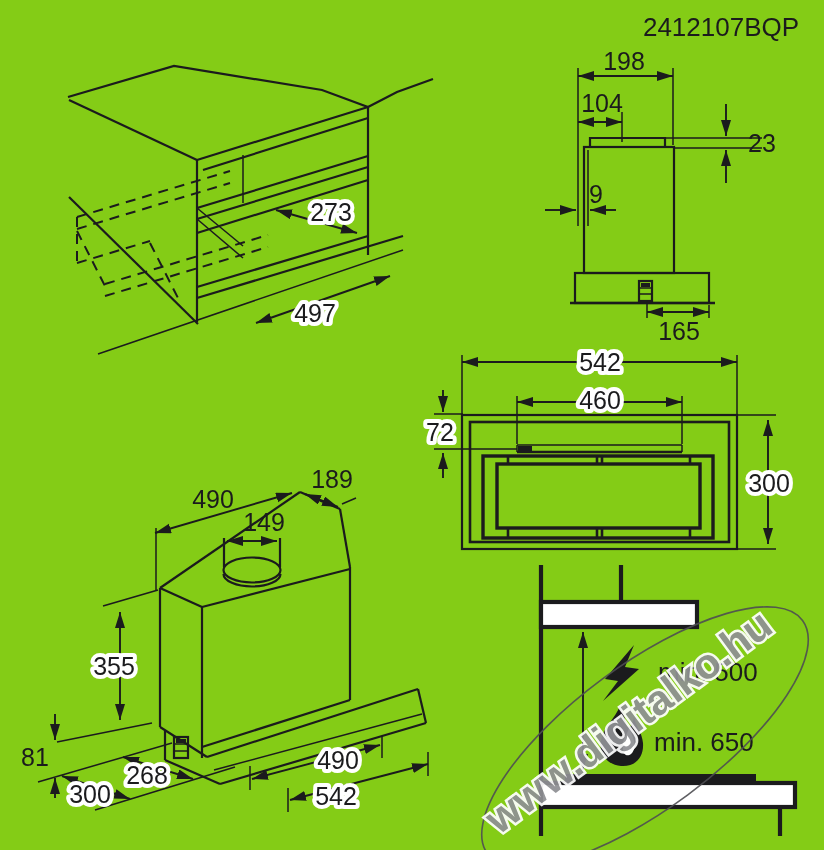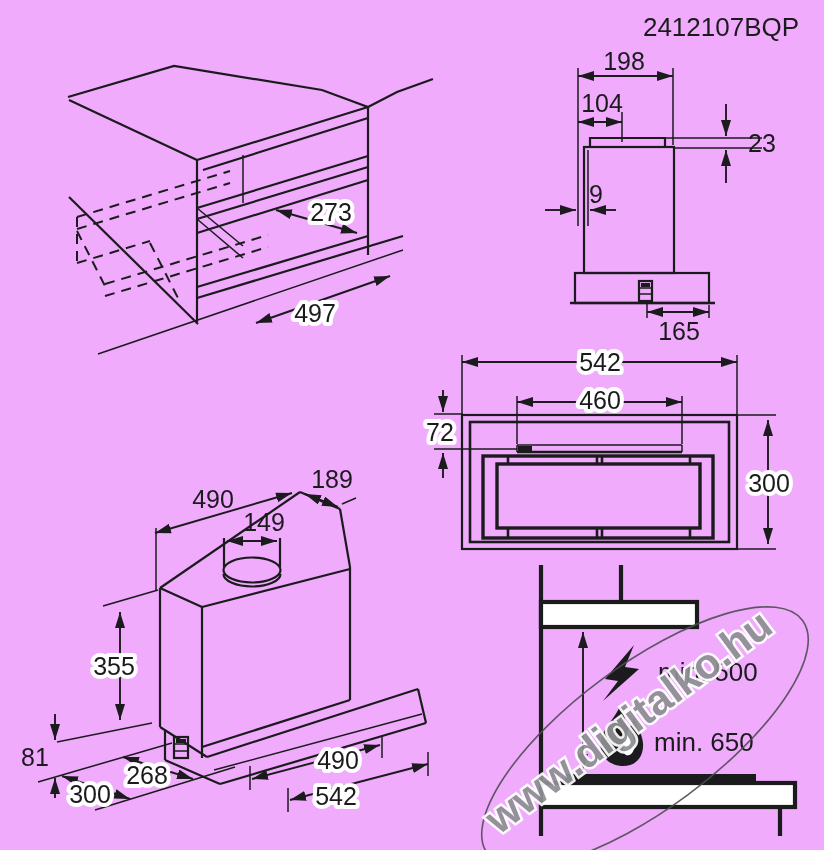--- a/index.html
+++ b/index.html
@@ -1,16 +1,16 @@
 <!DOCTYPE html>
 <html><head>
 <meta charset="utf-8">
 <style>
   html,body{margin:0;padding:0;background:#ffffff;}
-  .stage{position:relative;width:824px;height:850px;background:#f0abfc;overflow:hidden;
+  .stage{position:relative;width:824px;height:850px;background:#84cc16;overflow:hidden;
          font-family:"Liberation Sans", sans-serif;}
   svg{display:block;}
   .ln{stroke:#1b1b1d;stroke-width:2.2;fill:none;stroke-linejoin:miter;}
   .thin{stroke-width:1.5;}
   .dim{stroke-width:1.9;}
   .b25{stroke-width:2.6;}
   .b35{stroke-width:3.4;}
   .bold{stroke-width:4.2;}
   .dash{stroke-width:2;stroke-dasharray:10 7;}
   .fillc{fill:#1b1b1d;stroke:none;}

